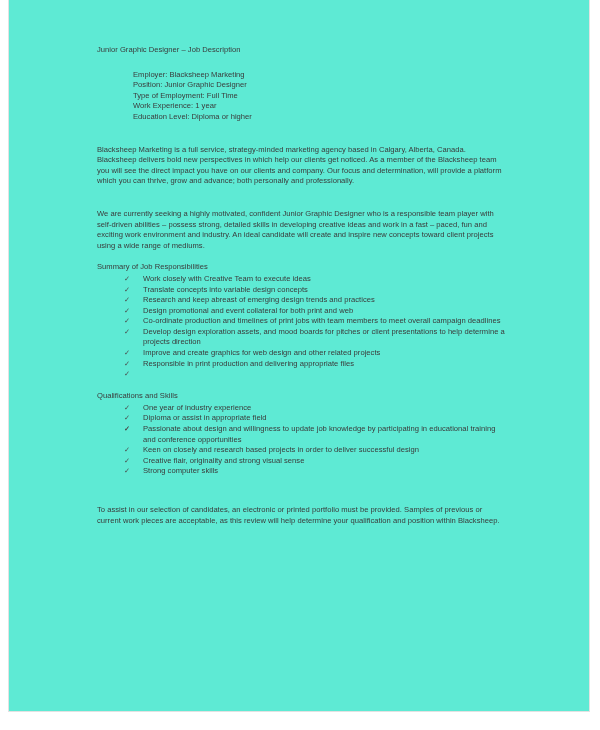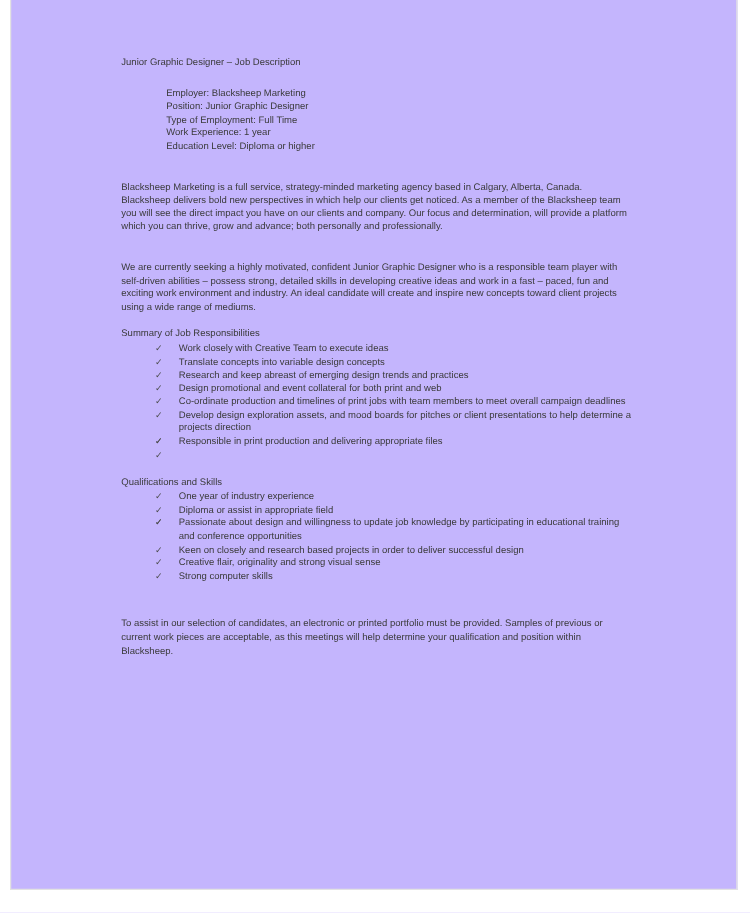--- a/index.html
+++ b/index.html
@@ -13,21 +13,21 @@
     overflow: hidden;
     font-family: "Liberation Sans", sans-serif;
   }
 
   .page-sheet {
     position: absolute;
     left: 8px;
     top: 0px;
     width: 582px;
     height: 712px;
-    background: #c4b5fd;
+    background: #5eead4;
     border: 1px solid #e2e2e2;
     border-top: none;
     box-sizing: border-box;
   }
 
   .doc-body {
     position: absolute;
     left: 88px;
     top: 45px;
     width: 410px;
@@ -142,20 +142,21 @@
       <li class="check-item">
         <span class="check-mark">✓</span>
         <span>Co-ordinate production and timelines of print jobs with team members to meet overall campaign deadlines</span>
       </li>
       <li class="check-item">
         <span class="check-mark">✓</span>
         <span>Develop design exploration assets, and mood boards for pitches or client presentations to help determine a projects direction</span>
       </li>
       <li class="check-item">
         <span class="check-mark">✓</span>
+        <span>Improve and create graphics for web design and other related projects</span>
       </li>
       <li class="check-item">
         <span class="check-mark">✓</span>
         <span>Responsible in print production and delivering appropriate files</span>
       </li>
       <li class="check-item">
         <span class="check-mark">✓</span>
       </li>
     </ul>
 
@@ -189,19 +190,19 @@
       </li>
       <li class="check-item">
         <span class="check-mark">✓</span>
         <span>Strong computer skills</span>
       </li>
     </ul>
 
     <div class="block-gap-xl"></div>
     <div class="block-gap-sm"></div>
 
-    <p class="para">To assist in our selection of candidates, an electronic or printed portfolio must be provided. Samples of previous or current work pieces are acceptable, as this meetings will help determine your qualification and position within Blacksheep.</p>
+    <p class="para">To assist in our selection of candidates, an electronic or printed portfolio must be provided. Samples of previous or current work pieces are acceptable, as this review will help determine your qualification and position within Blacksheep.</p>
 
     <div class="block-gap-md"></div>
 
 
   </div>
 </div>
 
 </body></html>

